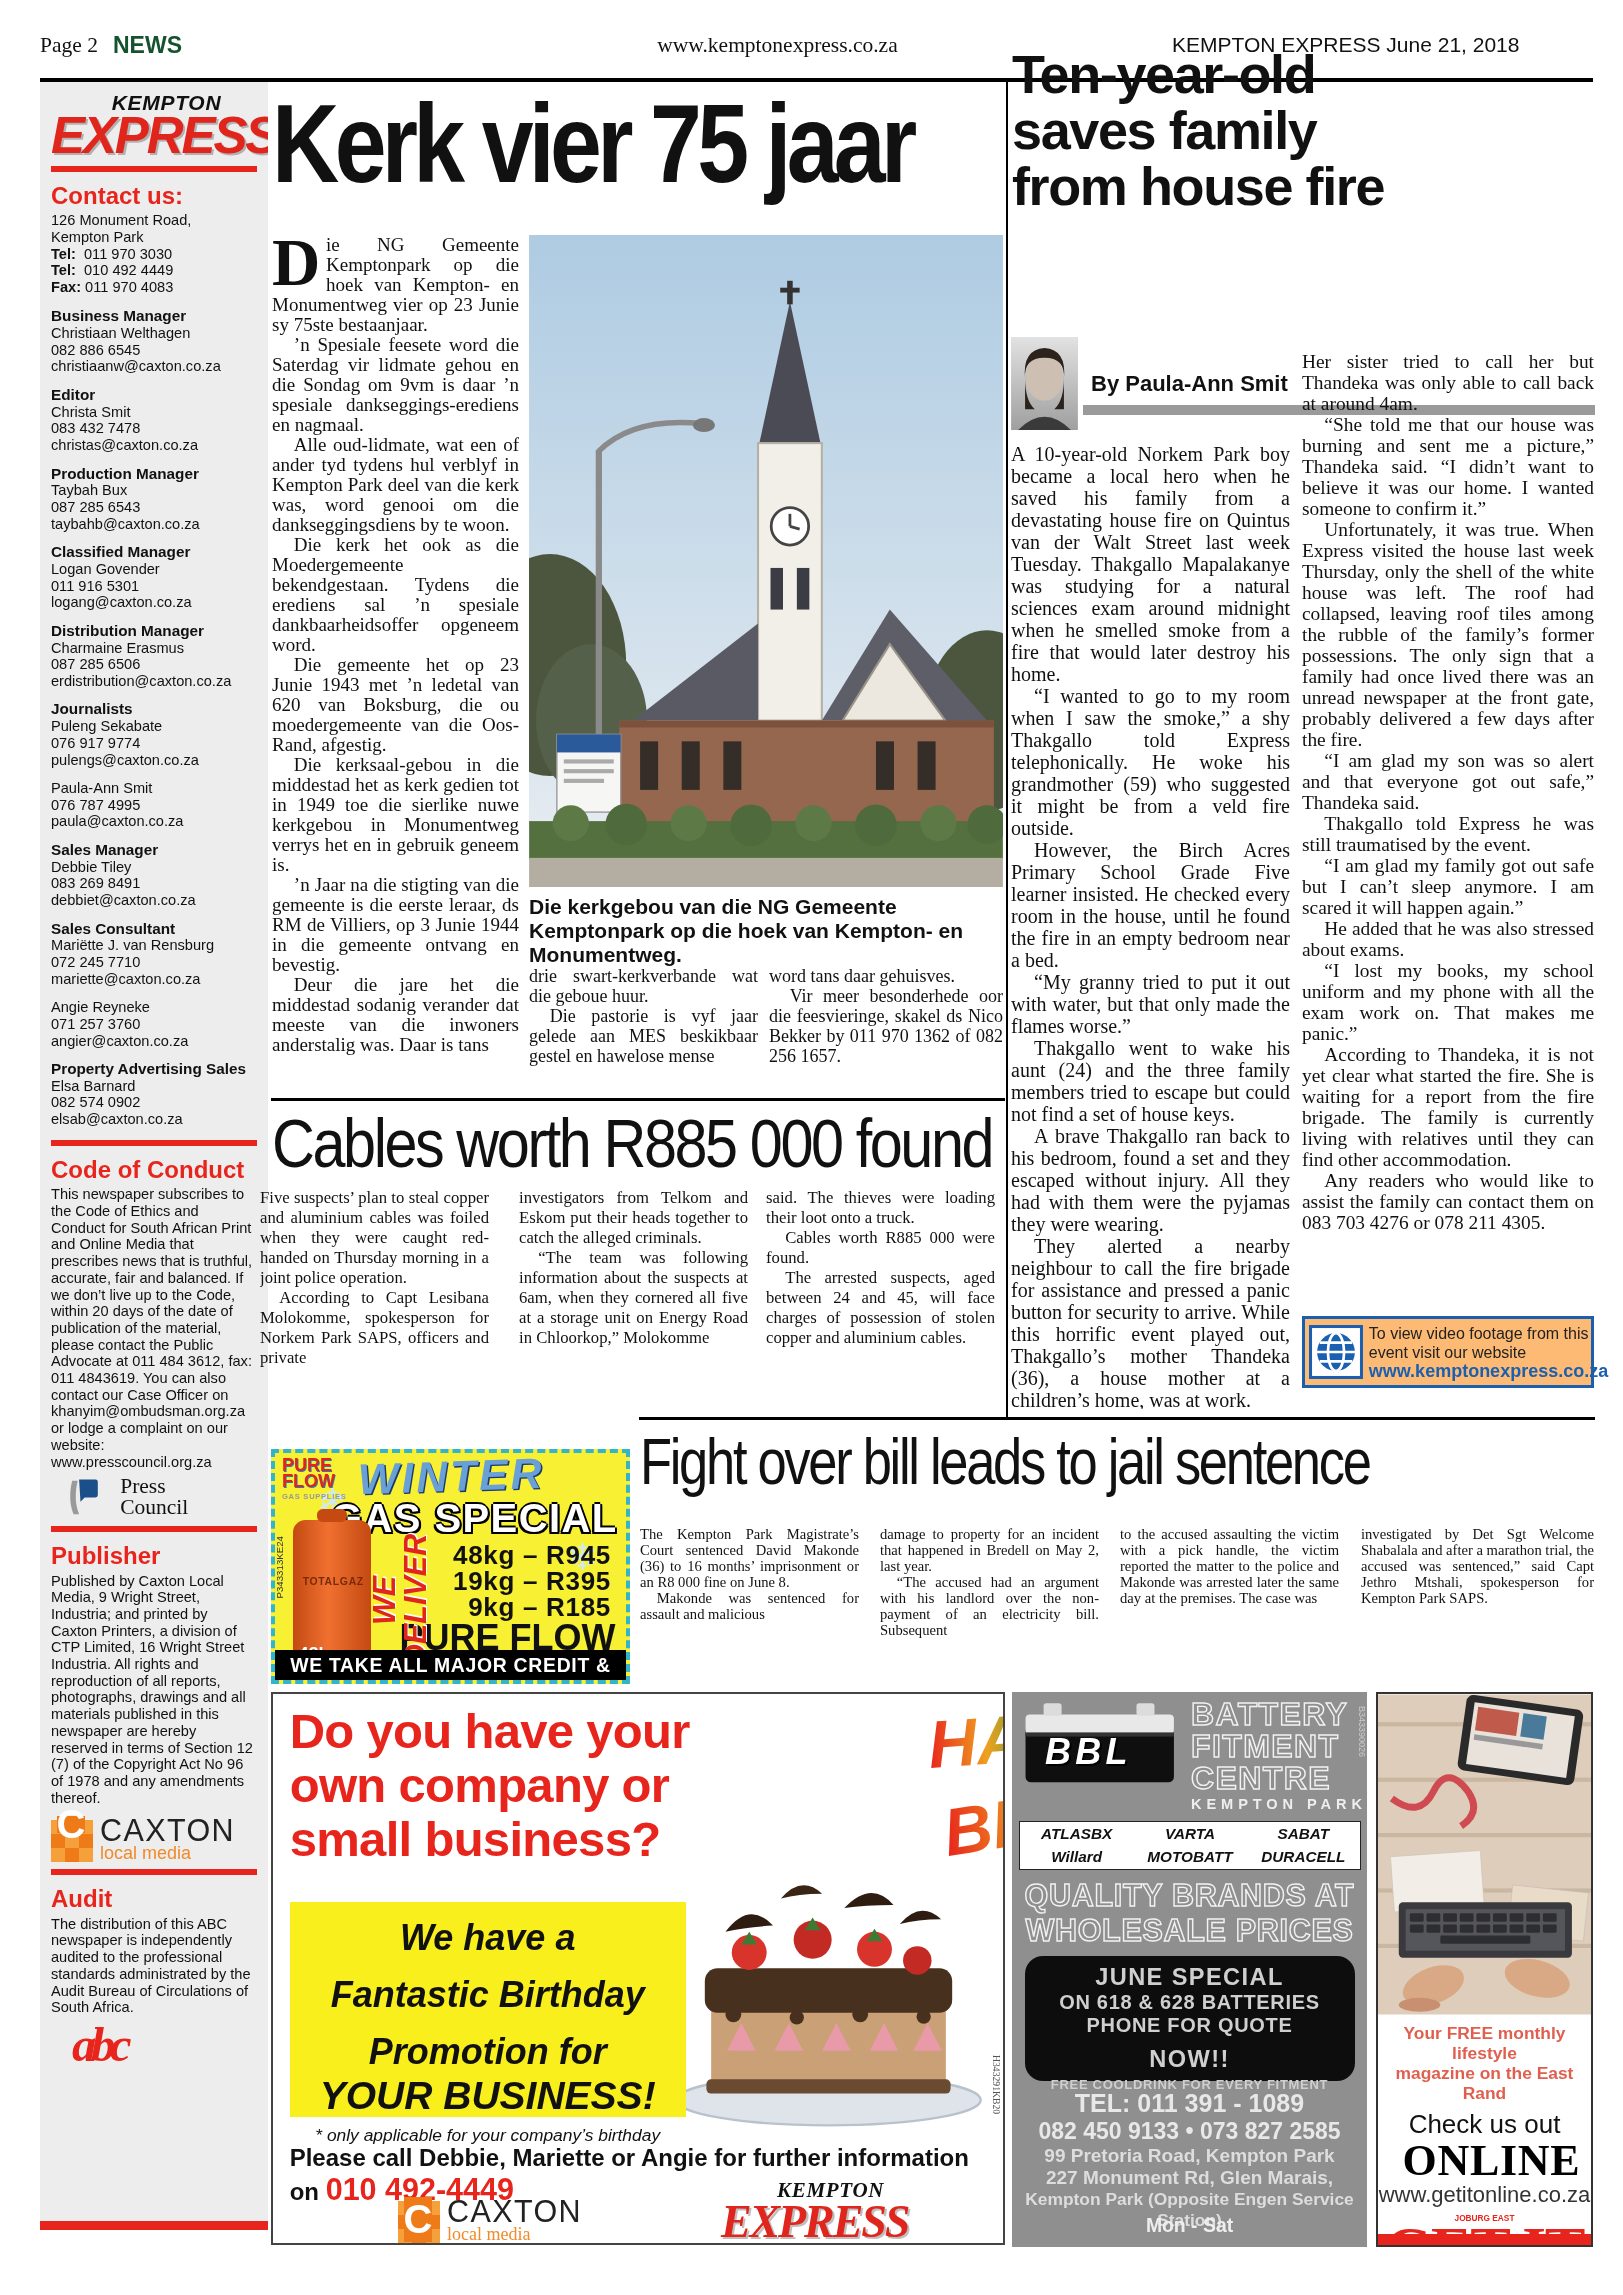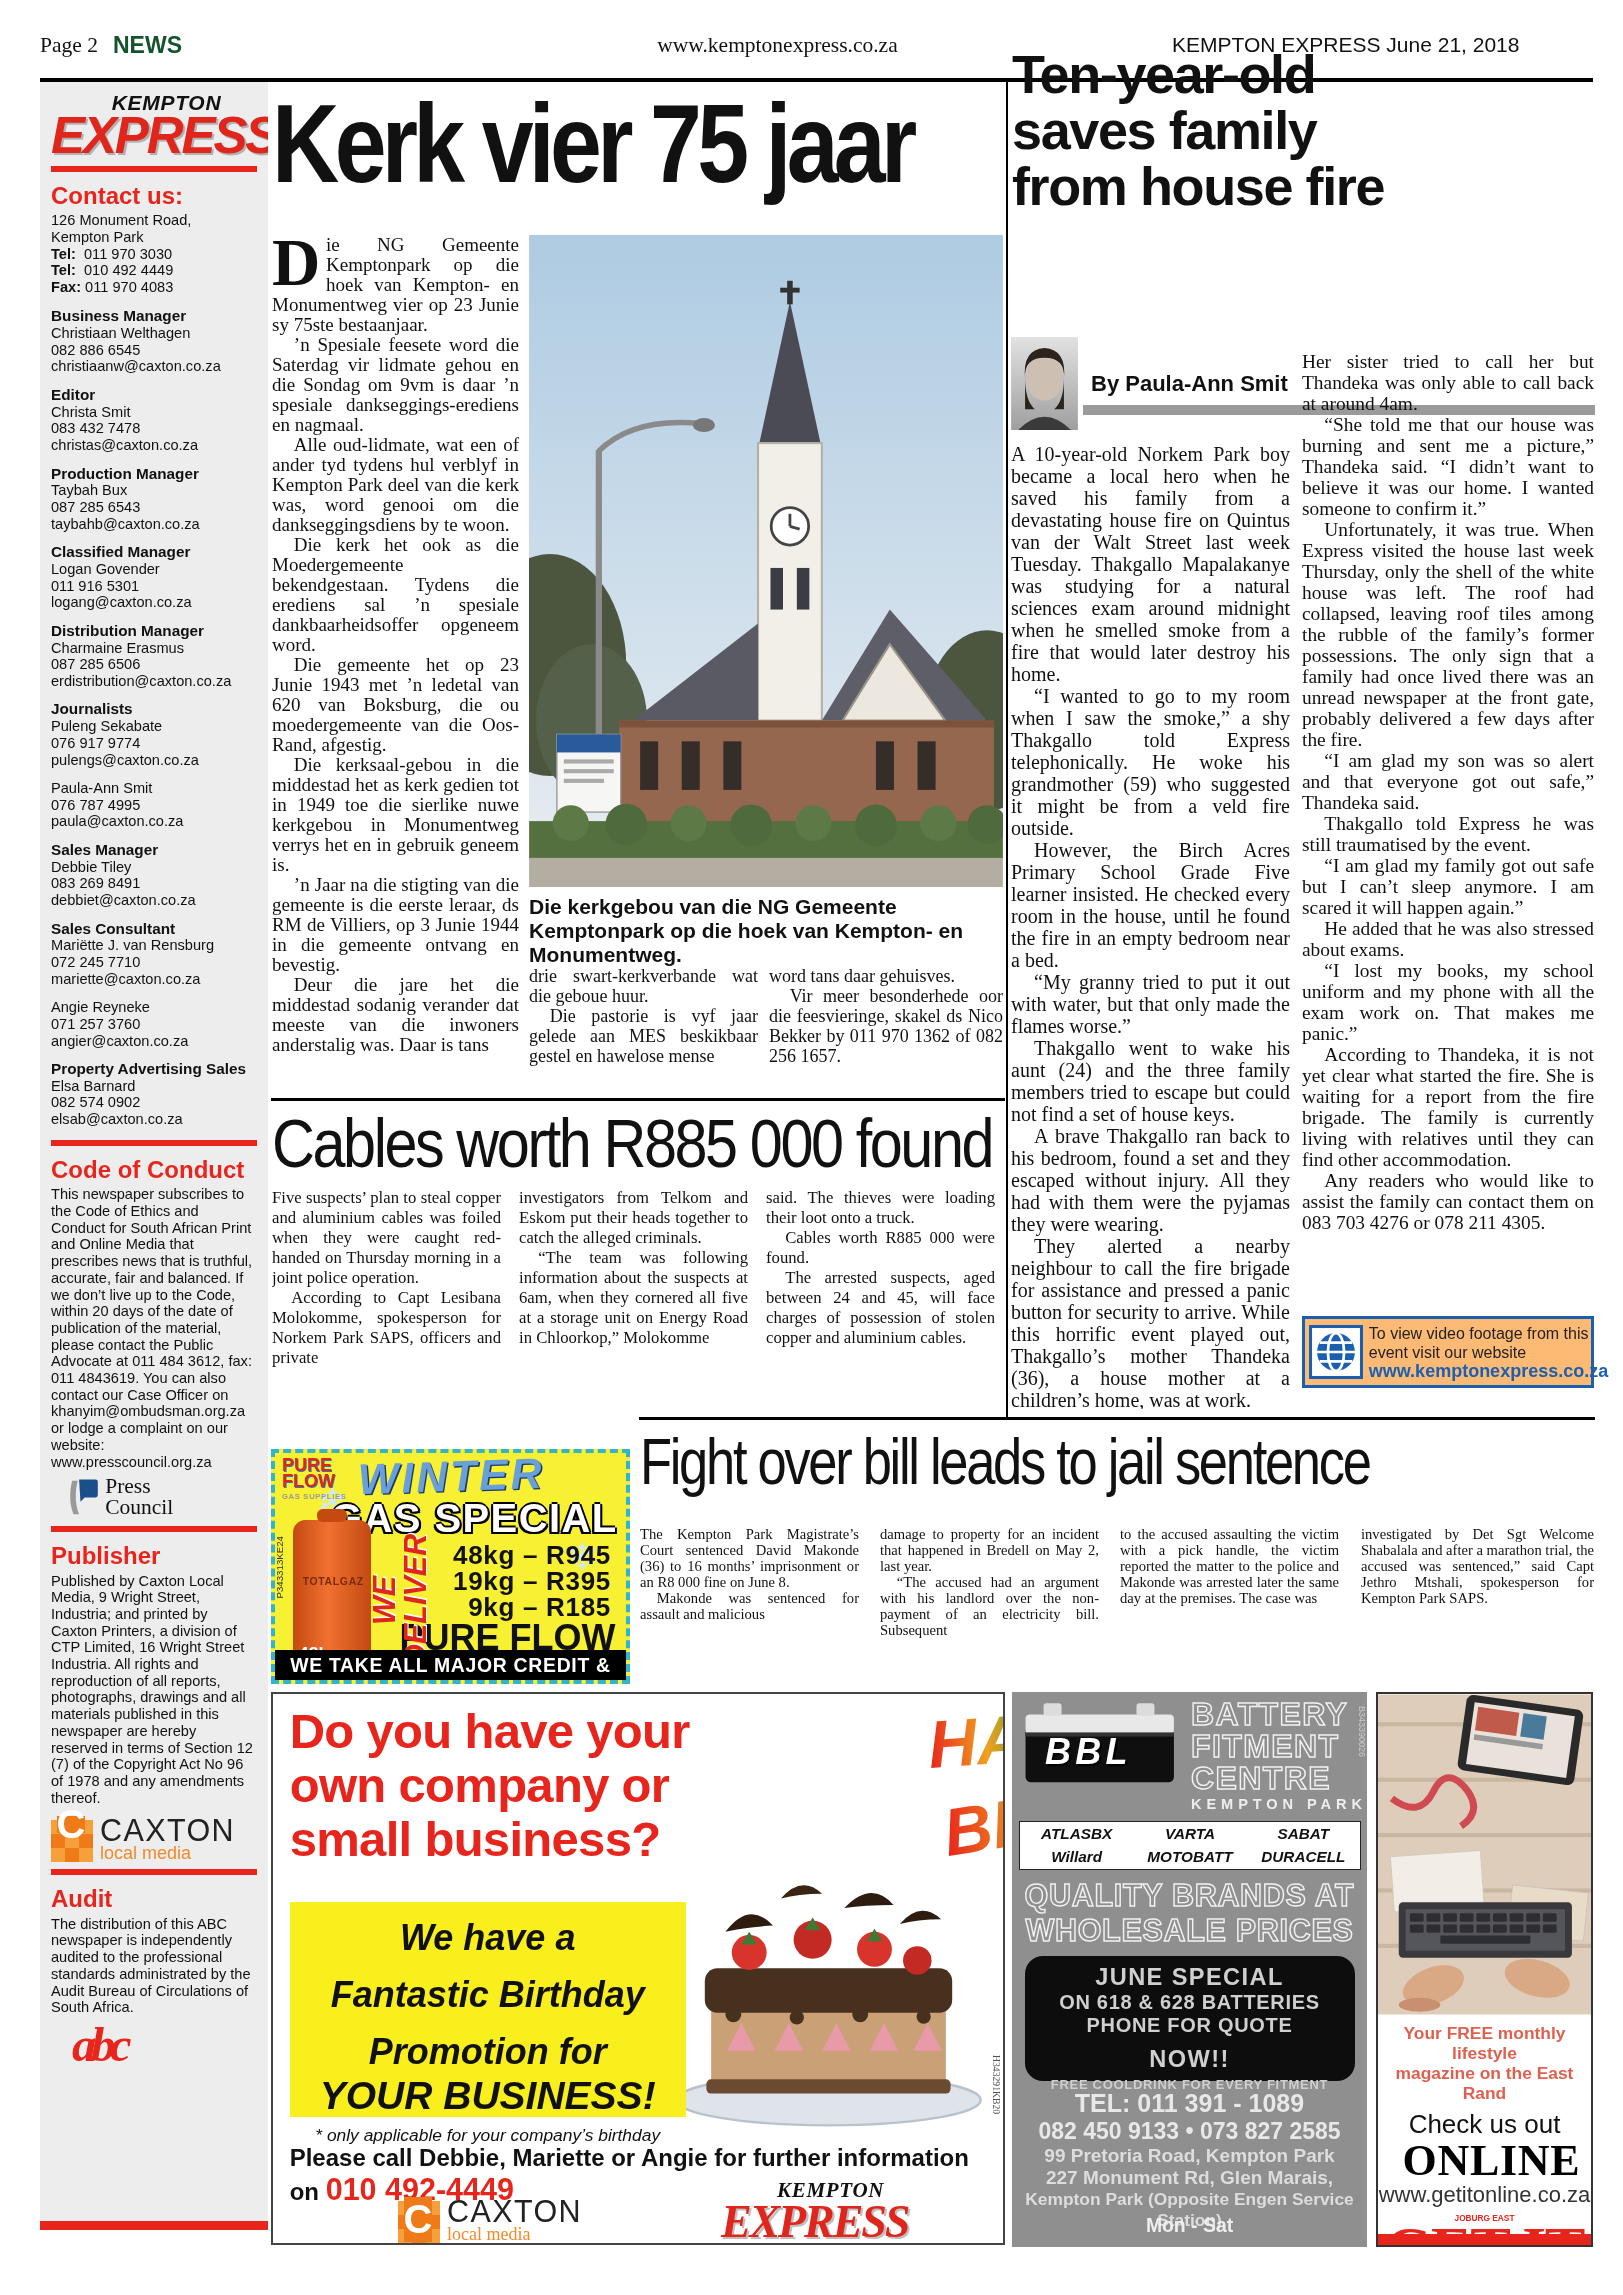--- a/index.html
+++ b/index.html
@@ -22,21 +22,21 @@
            font-family:"Liberation Sans","DejaVu Sans",sans-serif;font-size:14.6px;line-height:16.7px;}
   .sb-in{padding:9.7px 11px 0 11px;}
   .ke-logo{text-align:center;margin-bottom:4.2px;}
   .ke-top{font-size:21px;font-weight:900;font-style:italic;letter-spacing:0.7px;margin-left:25px;line-height:21px;}
   .ke-ex{font-size:51px;font-weight:900;font-style:italic;color:#e0251c;line-height:46px;letter-spacing:-2.1px;
          text-shadow:2.1px 2.1px 0 rgba(0,0,0,.25);}
   .redline{height:6.2px;background:#e8251c;margin:7px 0 9.7px 0;}
   .sb-red-h{color:#e8251c;font-weight:900;font-size:24px;line-height:28px;margin-bottom:2.8px;}
   .sb-block{margin-bottom:11.8px;}
   .sb-role{font-weight:700;font-size:15.3px;}
-  .pc{display:flex;align-items:center;gap:7px;margin:5.6px 0 1.4px 16.7px;}
+  .pc{display:flex;align-items:center;gap:22px;margin:5.6px 0 1.4px 16.7px;}
   .pc-txt{font-family:"Liberation Serif",serif;font-size:21.5px;line-height:21.5px;}
   .cax{display:flex;align-items:flex-end;gap:7px;margin:9.7px 0 2.8px 0;}
   .cax-grid{width:42px;height:42px;position:relative;display:grid;grid-template-columns:1fr 1fr 1fr;grid-template-rows:1fr 1fr 1fr;}
   .cax-grid div:nth-child(odd){background:#f6a03c;} .cax-grid div:nth-child(even){background:#ee7a18;}
   .cax-c{position:absolute;left:5.6px;top:-4.2px;font-size:40px;font-weight:900;color:#fff;font-family:"Liberation Sans",sans-serif;}
   .cax-word{font-size:30.5px;letter-spacing:1.4px;color:#222;font-family:"Liberation Sans",sans-serif;line-height:28px;}
   .cax-sub{font-size:18px;color:#f08a2a;line-height:18px;}
   .abc{color:#e8251c;font-weight:900;font-style:italic;font-size:49px;letter-spacing:-5.6px;margin:4.2px 0 0 21px;
        font-family:"Liberation Serif",serif;line-height:49px;}
   .sb-bottom-bar{position:absolute;left:0;bottom:0;width:100%;height:9px;background:#e8251c;}
@@ -372,21 +372,21 @@
     <p>drie swart-kerkverbande wat die geboue huur.</p>
     <p class="ind">Die pastorie is vyf jaar gelede aan MES beskikbaar gestel en hawelose mense</p>
   </div>
   <div class="abs kbot2 just">
     <p>word tans daar gehuisves.</p>
     <p class="ind">Vir meer besonderhede oor die feesvieringe, skakel ds Nico Bekker by 011 970 1362 of 082 256 1657.</p>
   </div>
 
   <div class="abs rule cab-rule"></div>
   <div class="abs cab-head"><span>Cables worth R885 000 found</span></div>
-  <div class="abs cab-col just" style="left:272px">
+  <div class="abs cab-col just" style="left:260px">
     <p>Five suspects’ plan to steal copper and aluminium cables was foiled when they were caught red-handed on Thursday morning in a joint police operation.</p>
     <p class="ind">According to Capt Lesibana Molokomme, spokesperson for Norkem Park SAPS, officers and private</p>
   </div>
   <div class="abs cab-col just" style="left:519px">
     <p>investigators from Telkom and Eskom put their heads together to catch the alleged criminals.</p>
     <p class="ind">“The team was following information about the suspects at 6am, when they cornered all five at a storage unit on Energy Road in Chloorkop,” Molokomme</p>
   </div>
   <div class="abs cab-col just" style="left:766px">
     <p>said. The thieves were loading their loot onto a truck.</p>
     <p class="ind">Cables worth R885 000 were found.</p>

